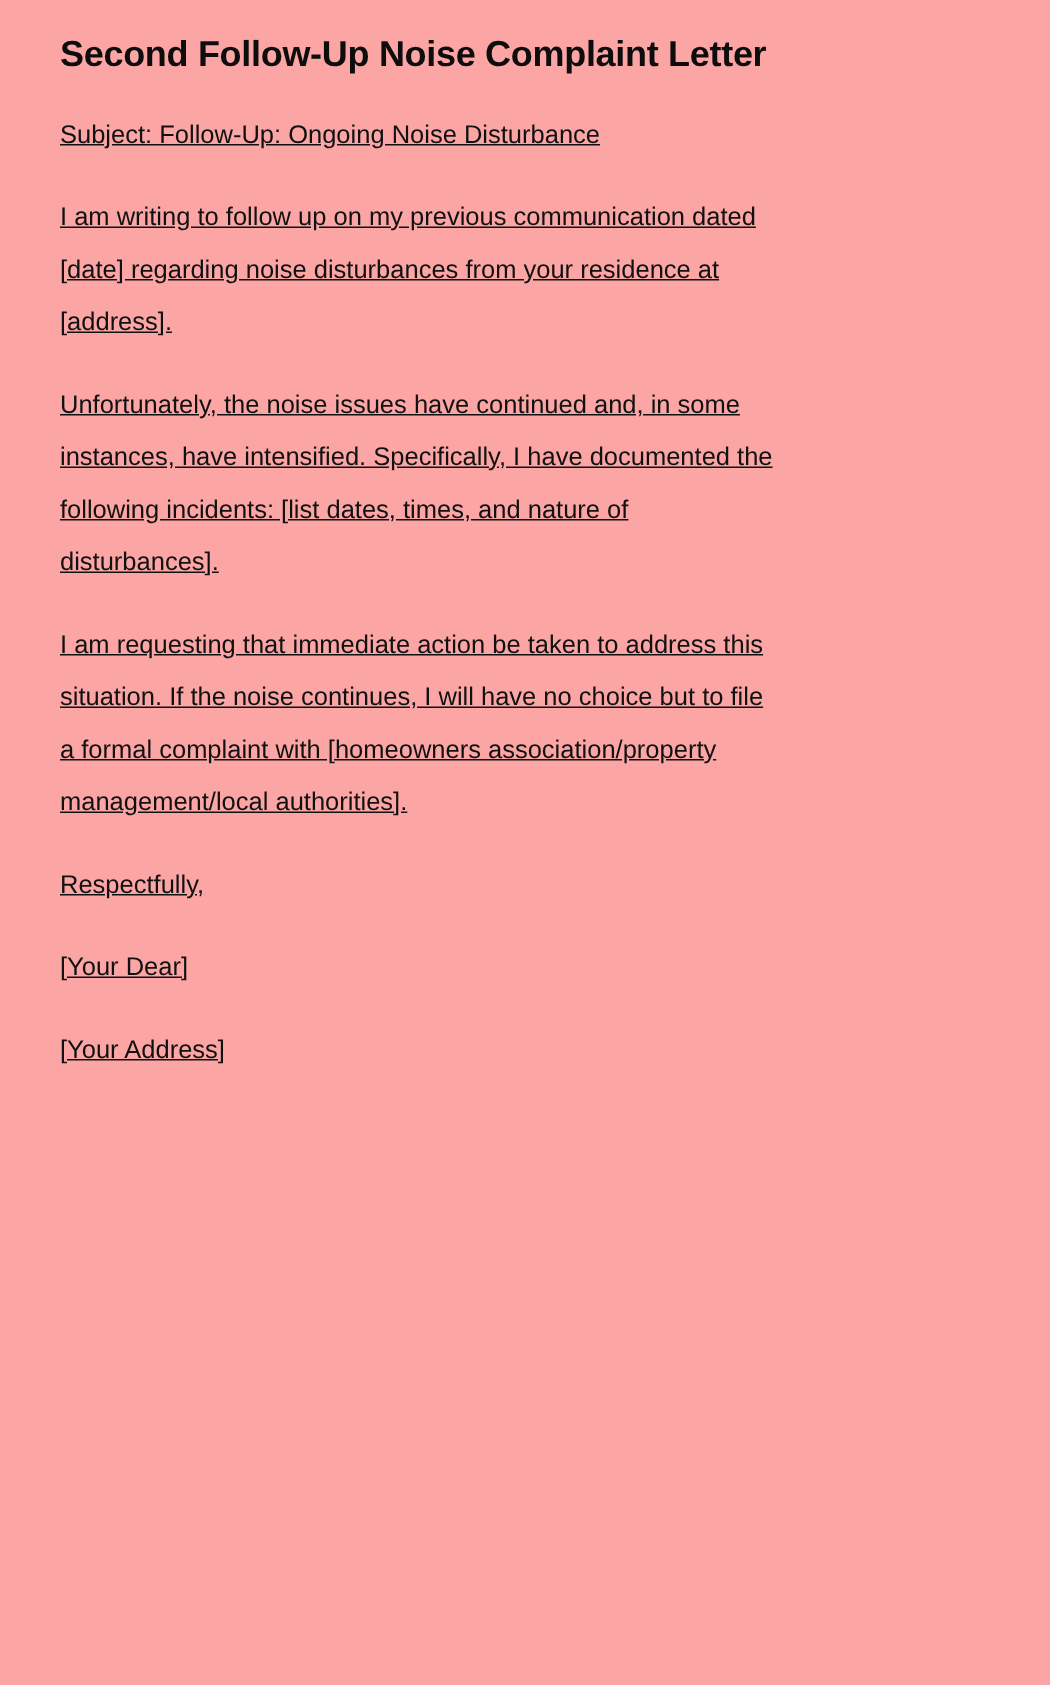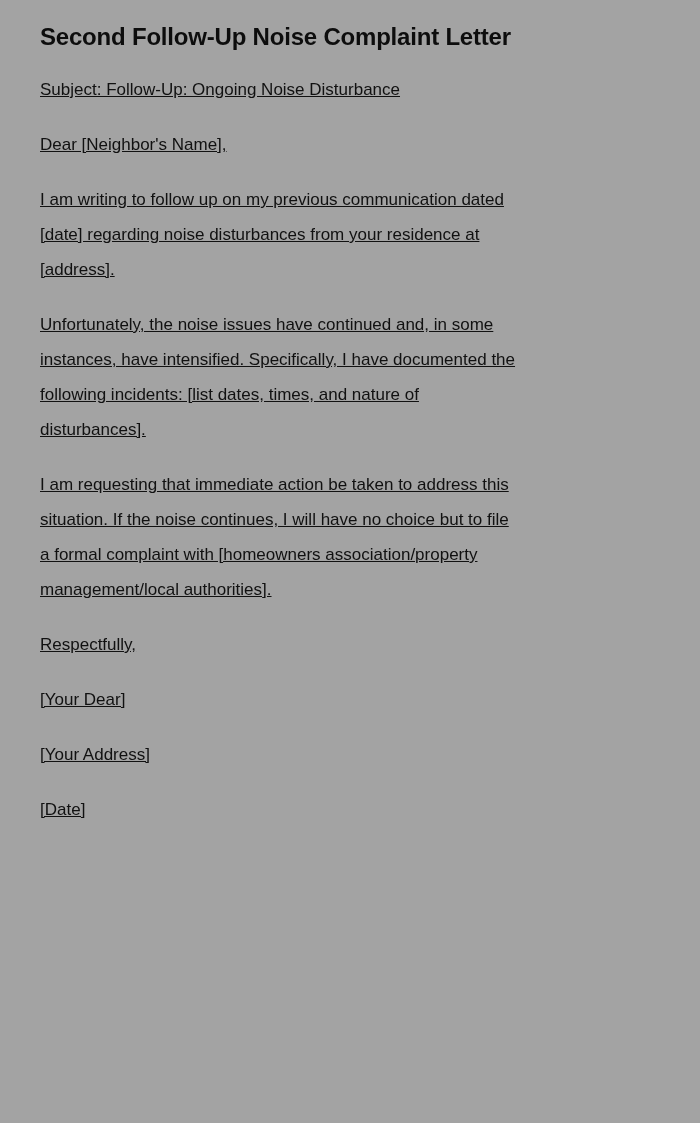--- a/index.html
+++ b/index.html
@@ -4,21 +4,21 @@
 <style>
   html, body {
     margin: 0;
     padding: 0;
     background: #ffffff;
   }
   .page {
     position: relative;
     width: 700px;
     height: 1123px;
-    background: #a3a3a3;
+    background: #fca5a5;
     box-sizing: border-box;
     padding: 22px 40px 0 40px;
     font-family: "Liberation Sans", sans-serif;
     color: #111111;
     overflow: hidden;
   }
   .letter-title {
     font-size: 24px;
     line-height: 30px;
     font-weight: 700;
@@ -36,21 +36,20 @@
   }
 </style>
 </head>
 <body>
 
 <div class="page">
   <h1 class="letter-title">Second Follow-Up Noise Complaint Letter</h1>
 
   <p class="para">Subject: Follow-Up: Ongoing Noise Disturbance</p>
 
-  <p class="para">Dear [Neighbor's Name],</p>
 
   <p class="para">I am writing to follow up on my previous communication dated
 [date] regarding noise disturbances from your residence at
 [address].</p>
 
   <p class="para">Unfortunately, the noise issues have continued and, in some
 instances, have intensified. Specifically, I have documented the
 following incidents: [list dates, times, and nature of
 disturbances].</p>
 
@@ -60,14 +59,13 @@
 a formal complaint with [homeowners association/property
 management/local authorities].</p>
 
 
   <p class="para">Respectfully,</p>
 
   <p class="para">[Your Dear]</p>
 
   <p class="para">[Your Address]</p>
 
-  <p class="para">[Date]</p>
 </div>
 
 </body></html>

